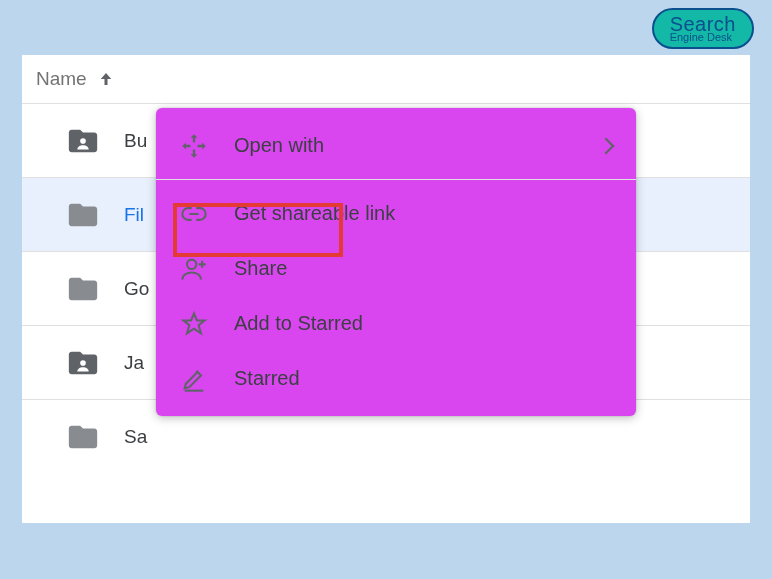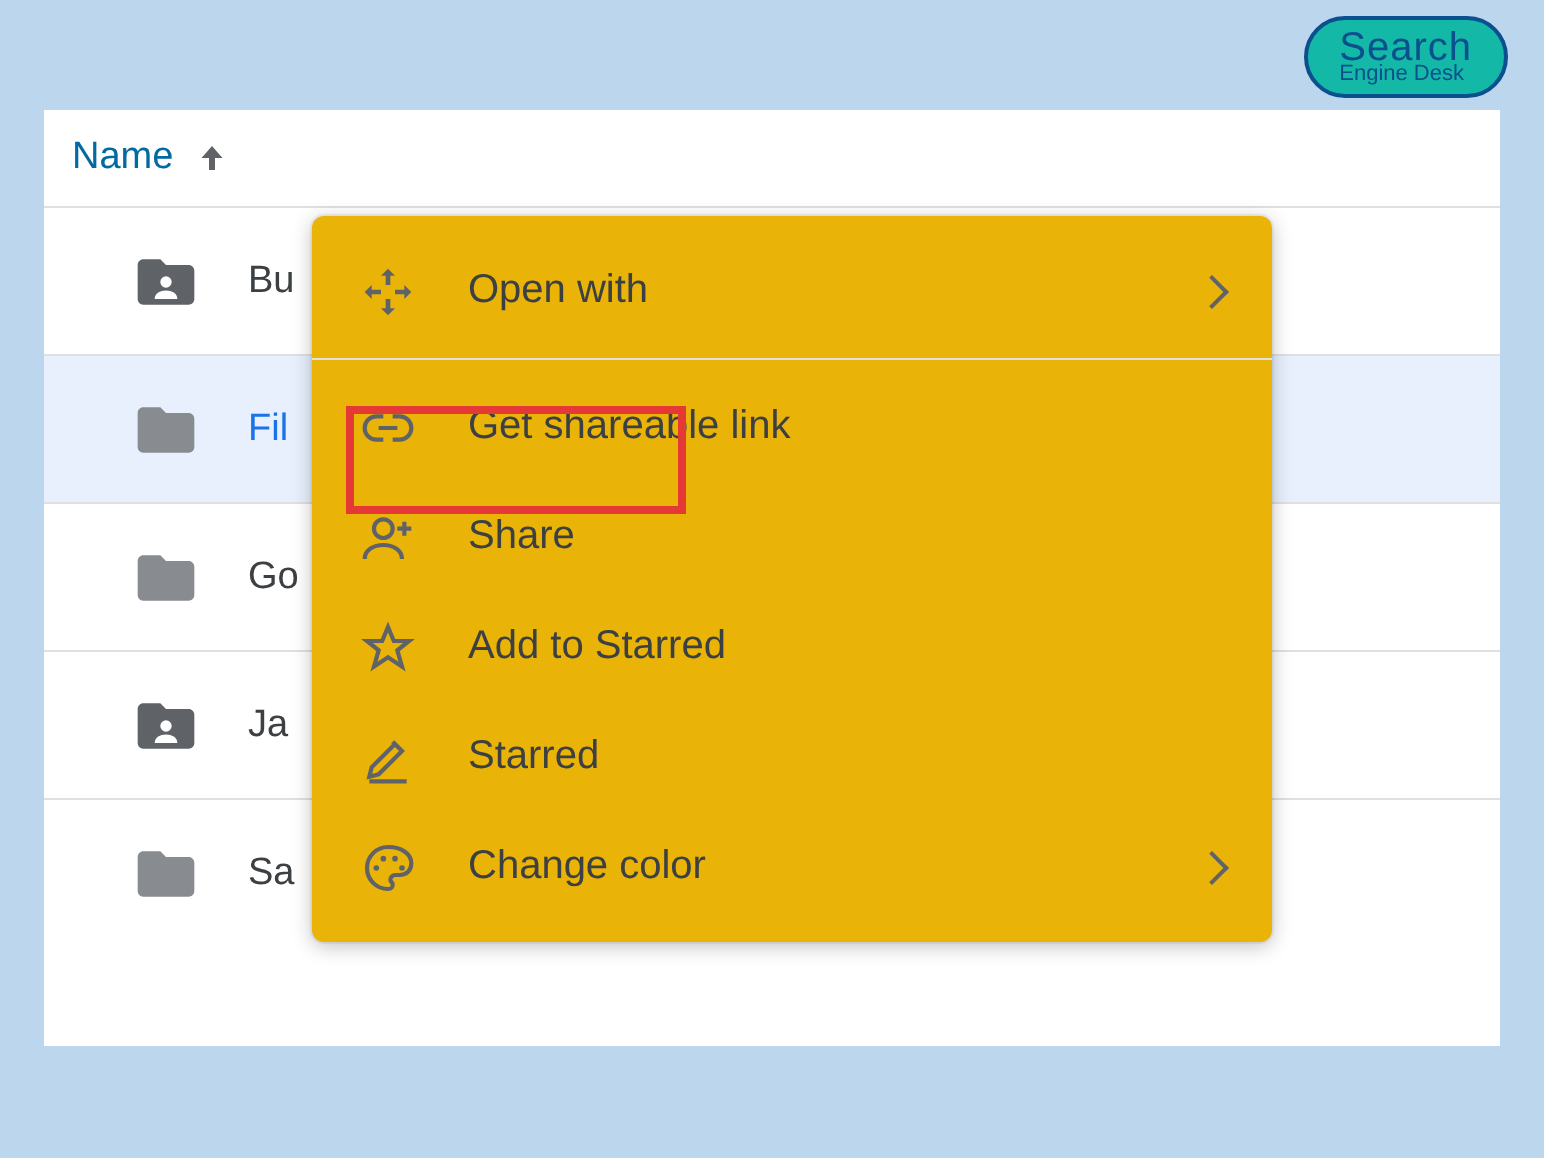--- a/index.html
+++ b/index.html
@@ -40,21 +40,21 @@
     width: 728px;
     height: 468px;
     background: #fff;
     overflow: hidden;
   }
   .header {
     display: flex;
     align-items: center;
     height: 48px;
     padding: 0 14px;
-    color: #0369a1;
+    color: #737373;
     font-size: 19px;
   }
   .header .col-name {
     display: flex;
     align-items: center;
     gap: 10px;
     flex: 1;
   }
   .header .col-owner { width: 180px; }
   .arrow-up {
@@ -82,21 +82,21 @@
     margin-right: 24px;
     flex-shrink: 0;
   }
   .row-name { flex: 1; white-space: nowrap; overflow: hidden; }
 
   .context-menu {
     position: absolute;
     left: 156px;
     top: 108px;
     width: 480px;
-    background: #eab308;
+    background: #d946ef;
     border-radius: 6px;
     box-shadow: 0 2px 10px rgba(0,0,0,0.25), 0 0 0 1px rgba(0,0,0,0.05);
     padding: 10px 0;
   }
   .menu-item {
     display: flex;
     align-items: center;
     height: 55px;
     padding: 0 24px;
     font-size: 20px;
@@ -233,27 +233,16 @@
   </div>
 
   <div class="menu-item">
     <svg class="micon" viewBox="0 0 24 24">
       <path d="M4 20l4-1 10-10-3-3L5 16l-1 4zM14 5l3 3" fill="none" stroke="#5f6368"></path>
       <path d="M4 22h16" stroke="#5f6368"></path>
     </svg>
     <span class="mlabel">Starred</span>
   </div>
 
-  <div class="menu-item">
-    <svg class="micon" viewBox="0 0 24 24">
-      <path d="M12 3c-5 0-9 4-9 9s4 9 9 9c2 0 2-1 2-2s-1-1-1-2 1-2 2-2h2c3 0 5-2 5-5 0-4-4-7-10-7z" fill="none" stroke="#5f6368"></path>
-      <circle cx="7" cy="12" r="1.2" fill="#5f6368" stroke="none"></circle>
-      <circle cx="10" cy="8" r="1.2" fill="#5f6368" stroke="none"></circle>
-      <circle cx="15" cy="8" r="1.2" fill="#5f6368" stroke="none"></circle>
-      <circle cx="18" cy="12" r="1.2" fill="#5f6368" stroke="none"></circle>
-    </svg>
-    <span class="mlabel">Change color</span>
-    <span class="chev"></span>
-  </div>
 
 </div>
 
 <div class="highlight-box highlight-share"></div>
 
 </body></html>

